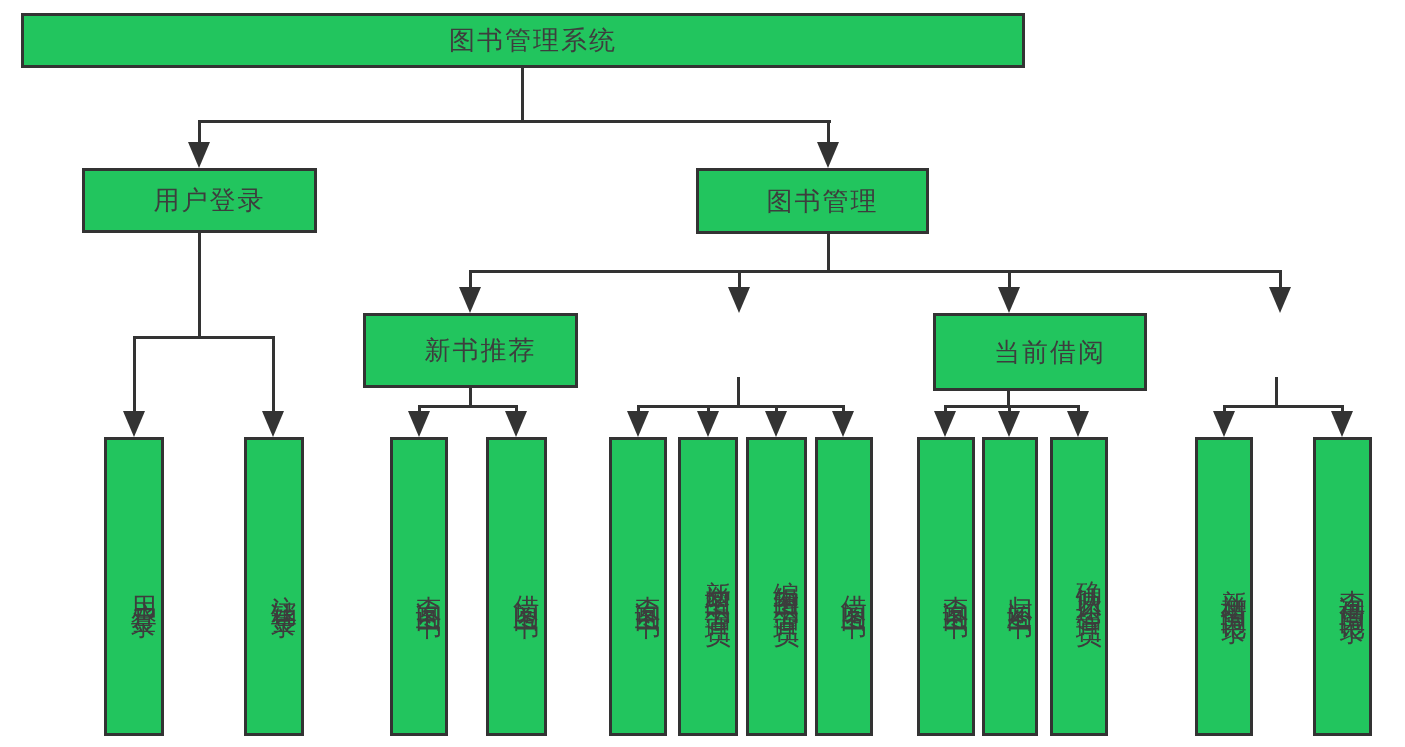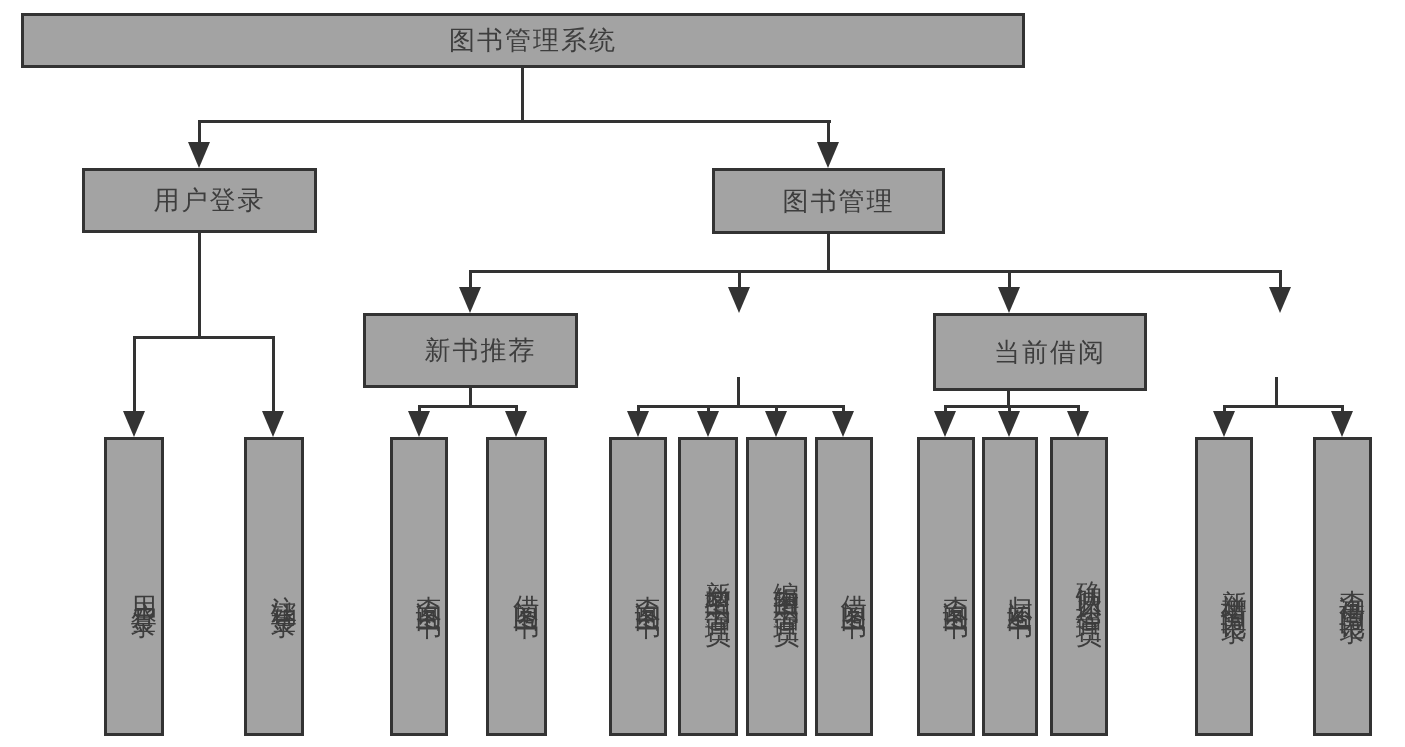--- a/index.html
+++ b/index.html
@@ -14,21 +14,21 @@
     width:1405px;height:747px;
     background:var(--background);
     font-family:"DejaVu Sans","Liberation Sans",sans-serif;
     color:var(--text);
     overflow:hidden;
   }
   .box{
     position:absolute;
     box-sizing:border-box;
     border:3px solid var(--line);
-    background:#a3a3a3;
+    background:#22c55e;
     display:flex;align-items:center;justify-content:center;padding-left:20px;
   }
   .box span{
     font-size:26px;
     letter-spacing:2px;
     color:var(--text);
     white-space:nowrap;
   }
   .vbox span{
     writing-mode:vertical-rl;
@@ -119,21 +119,21 @@
   <div class="vl" style="left:1341px;top:405px;height:6px"></div>
   <div class="tri" style="left:1331px;top:411px"></div>
 
   <div class="box" style="left:21px;top:13px;width:1004px;height:55px">
     <span>图书管理系统</span>
   </div>
 
   <div class="box" style="left:82px;top:168px;width:235px;height:65px">
     <span>用户登录</span>
   </div>
-  <div class="box" style="left:712px;top:168px;width:233px;height:66px">
+  <div class="box" style="left:696px;top:168px;width:233px;height:66px">
     <span>图书管理</span>
   </div>
 
   <div class="box" style="left:363px;top:313px;width:215px;height:75px">
     <span>新书推荐</span>
   </div>
   <div class="box" style="left:933px;top:313px;width:214px;height:78px">
     <span>当前借阅</span>
   </div>
 

